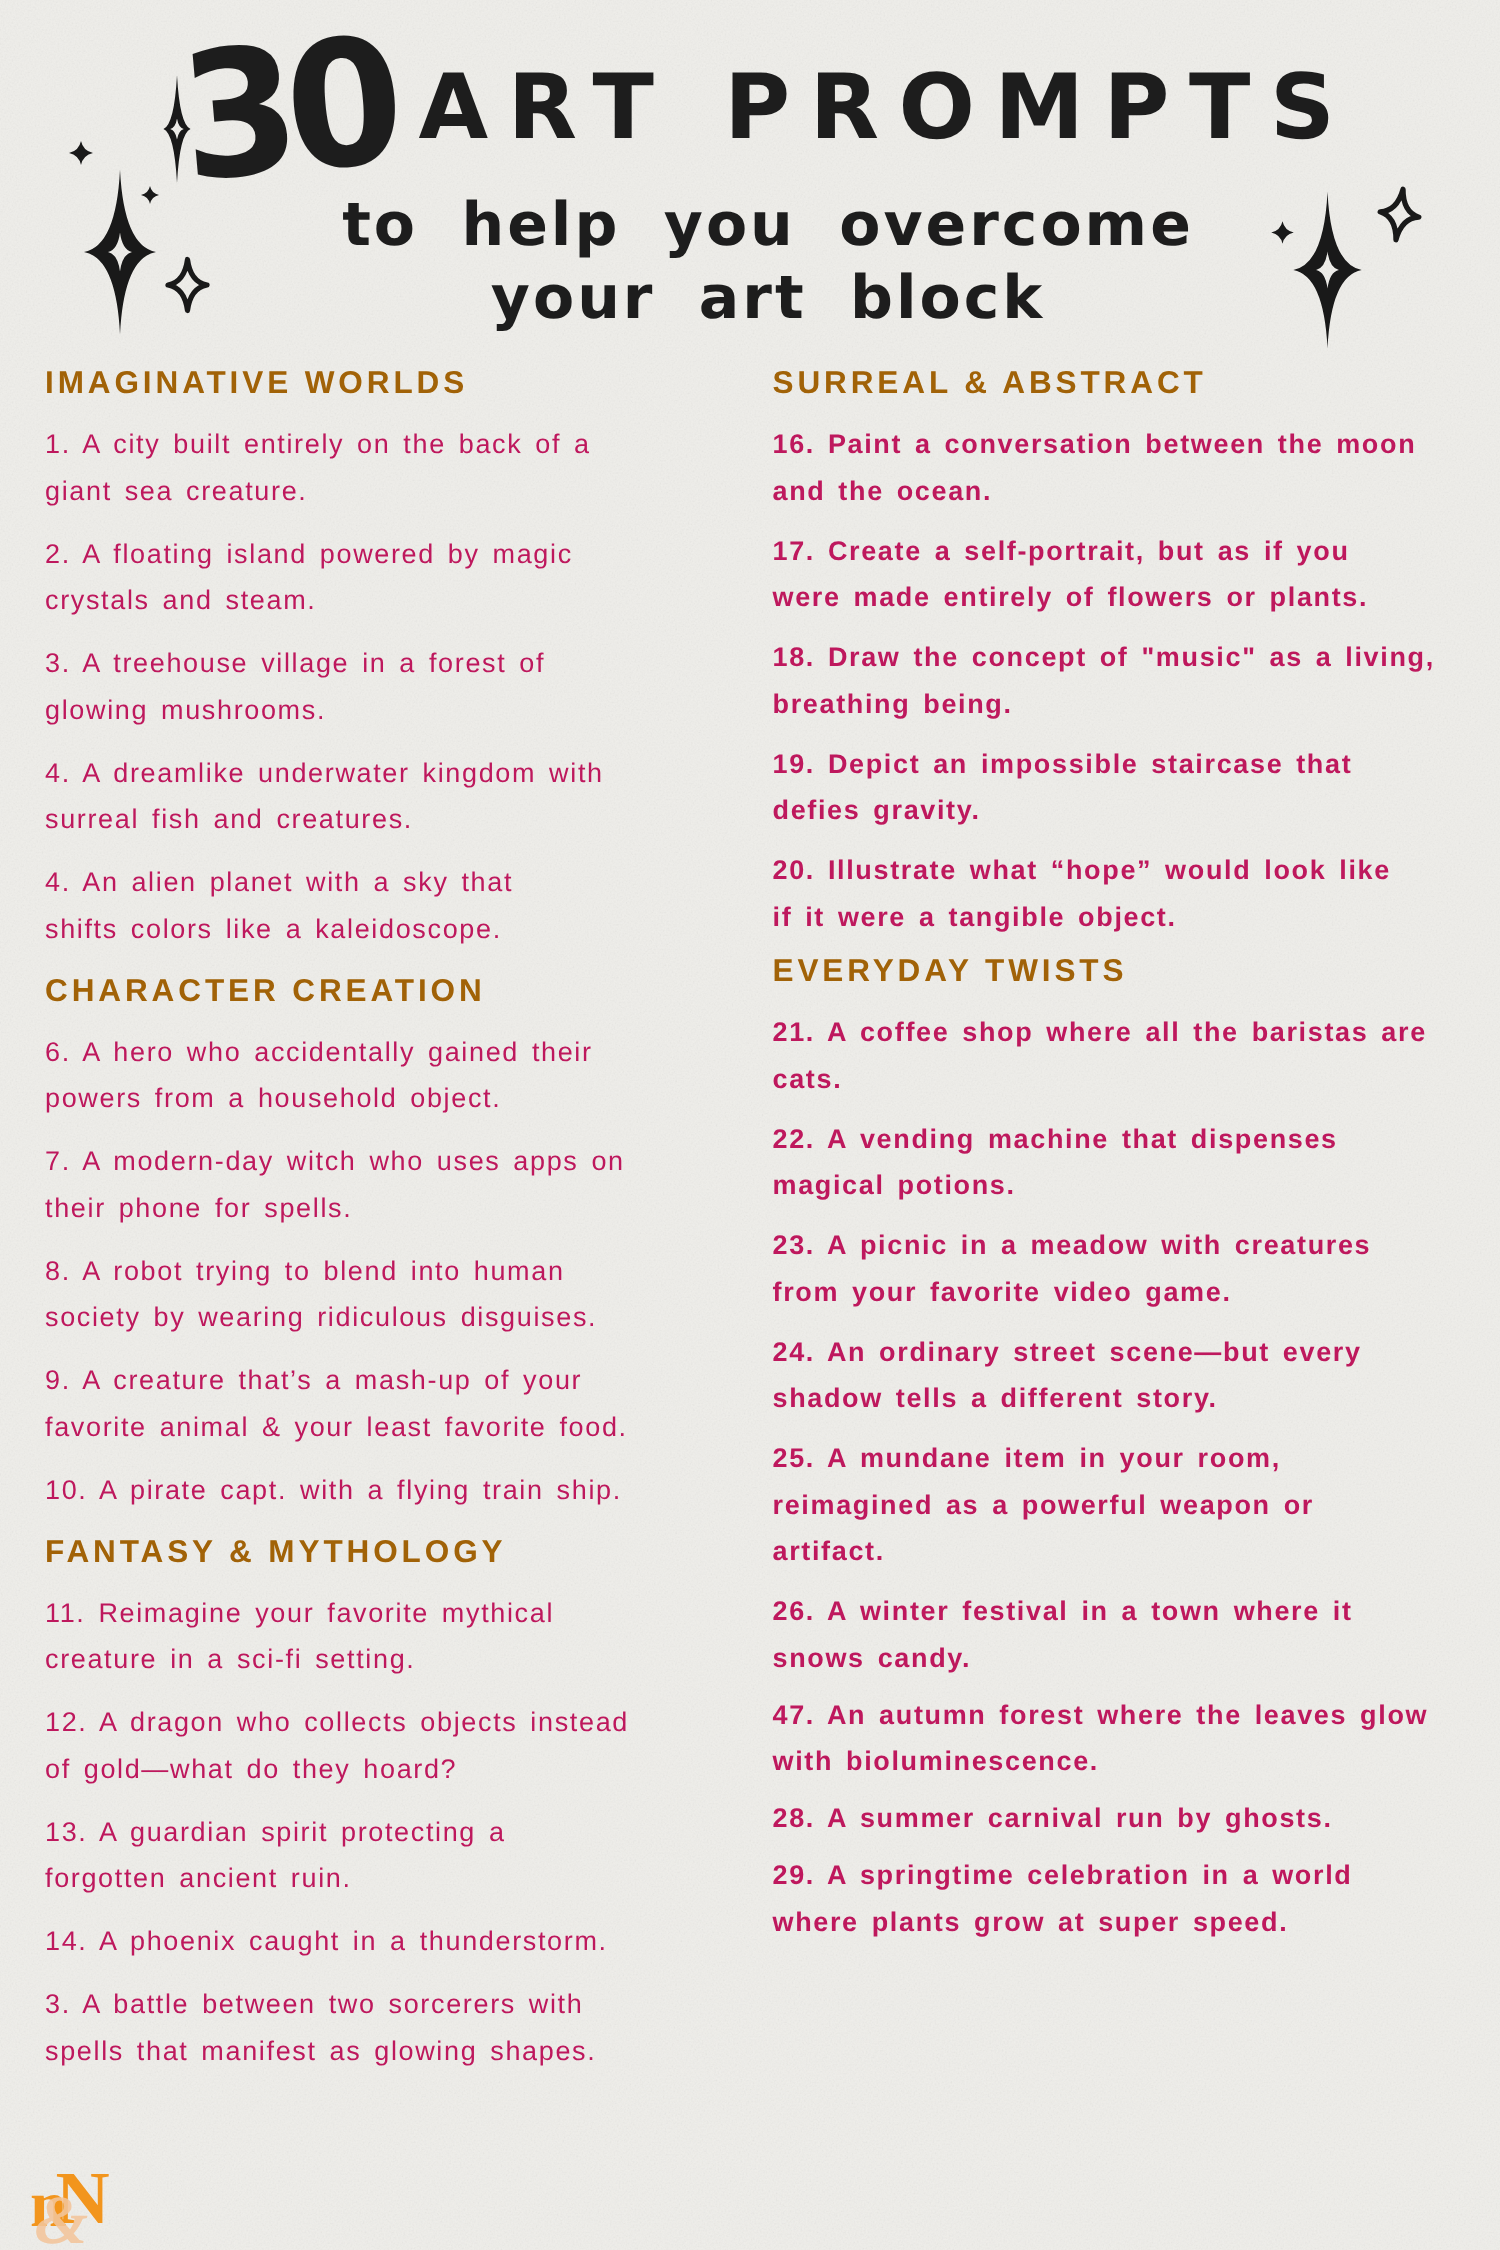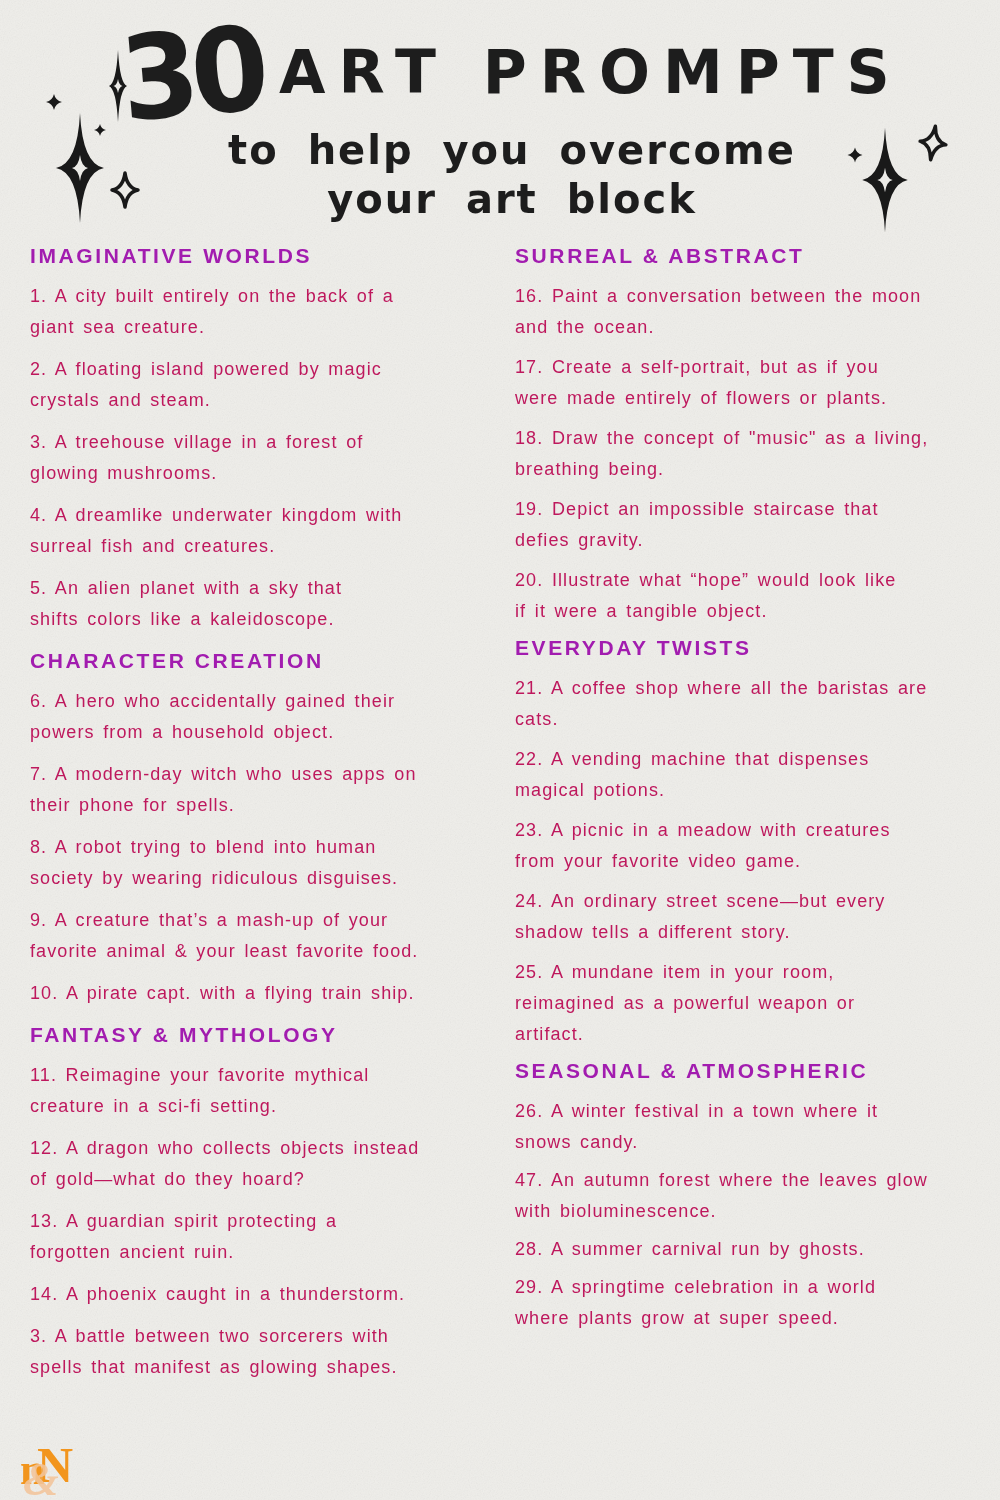--- a/index.html
+++ b/index.html
@@ -35,28 +35,28 @@
 
   
   .content { display:flex; gap:15px; padding:0 15px 0 30px; margin-top:20px; }
   .col { width:470px; }
   .section { margin-top:14px; }
   .section:first-child { margin-top:0; }
   .col-right .section { margin-top:4px; }
   .col-right .section:first-child { margin-top:0; }
   .section-heading {
     font-size:21px; font-weight:bold; letter-spacing:2.6px;
-    margin:0 0 13px 0; color:#a21caf;
+    margin:0 0 13px 0; color:#a16207;
   }
   .prompt {
     white-space:pre-line;
     font-size:18px; line-height:31px; letter-spacing:1.1px; word-spacing:2.5px;
     margin:0 0 11px 0; color:#be185d;
   }
-  .col-right .prompt { margin-bottom:9px; }
+  .col-right .prompt { margin-bottom:9px;font-weight:bold; }
   .col-right .sec-seasonal .prompt { margin-bottom:7px; }
 
   
   .logo { position:absolute; left:20px; top:1444px; width:64px; height:56px; z-index:2; }
   .logo span { position:absolute; font-family:"Liberation Serif", serif; font-weight:bold; }
   .logo-n   { font-size:44px; line-height:44px; color:#f2951d; left:0;   top:4px;  z-index:1; }
   .logo-cap { font-size:50px; line-height:50px; color:#f2951d; left:17px; top:-4px; z-index:1; }
   .logo-amp { font-size:46px; line-height:46px; font-style:italic; color:#f3c59b;
               left:3px; top:13px; z-index:2; opacity:0.88; }
 </style>
@@ -106,21 +106,21 @@
       <div class="section">
         <h2 class="section-heading">IMAGINATIVE WORLDS</h2>
         <p class="prompt">1. A city built entirely on the back of a
 giant sea creature.</p>
         <p class="prompt">2. A floating island powered by magic
 crystals and steam.</p>
         <p class="prompt">3. A treehouse village in a forest of
 glowing mushrooms.</p>
         <p class="prompt">4. A dreamlike underwater kingdom with
 surreal fish and creatures.</p>
-        <p class="prompt">5. An alien planet with a sky that
+        <p class="prompt">4. An alien planet with a sky that
 shifts colors like a kaleidoscope.</p>
       </div>
       <div class="section">
         <h2 class="section-heading">CHARACTER CREATION</h2>
         <p class="prompt">6. A hero who accidentally gained their
 powers from a household object.</p>
         <p class="prompt">7. A modern-day witch who uses apps on
 their phone for spells.</p>
         <p class="prompt">8. A robot trying to blend into human
 society by wearing ridiculous disguises.</p>
@@ -164,21 +164,20 @@
 magical potions.</p>
         <p class="prompt">23. A picnic in a meadow with creatures
 from your favorite video game.</p>
         <p class="prompt">24. An ordinary street scene—but every
 shadow tells a different story.</p>
         <p class="prompt">25. A mundane item in your room,
 reimagined as a powerful weapon or
 artifact.</p>
       </div>
       <div class="section sec-seasonal">
-        <h2 class="section-heading">SEASONAL &amp; ATMOSPHERIC</h2>
         <p class="prompt">26. A winter festival in a town where it
 snows candy.</p>
         <p class="prompt">47. An autumn forest where the leaves glow
 with bioluminescence.</p>
         <p class="prompt">28. A summer carnival run by ghosts.</p>
         <p class="prompt">29. A springtime celebration in a world
 where plants grow at super speed.</p>
       </div>
     </div>
 

